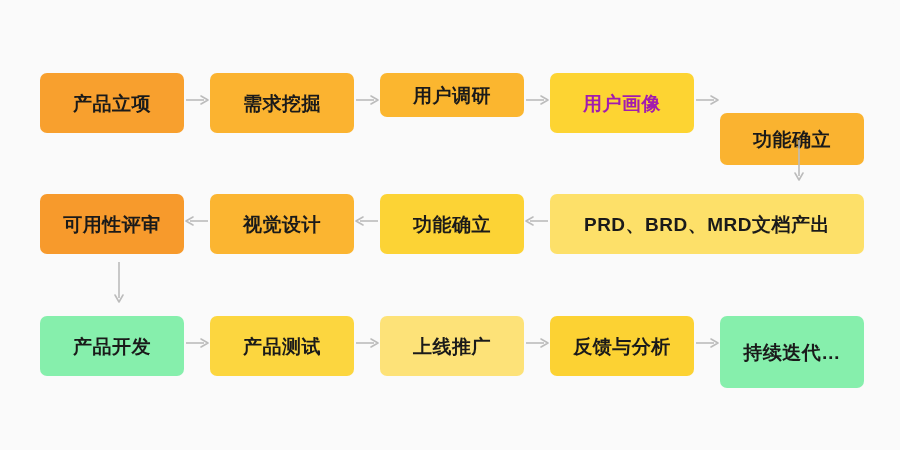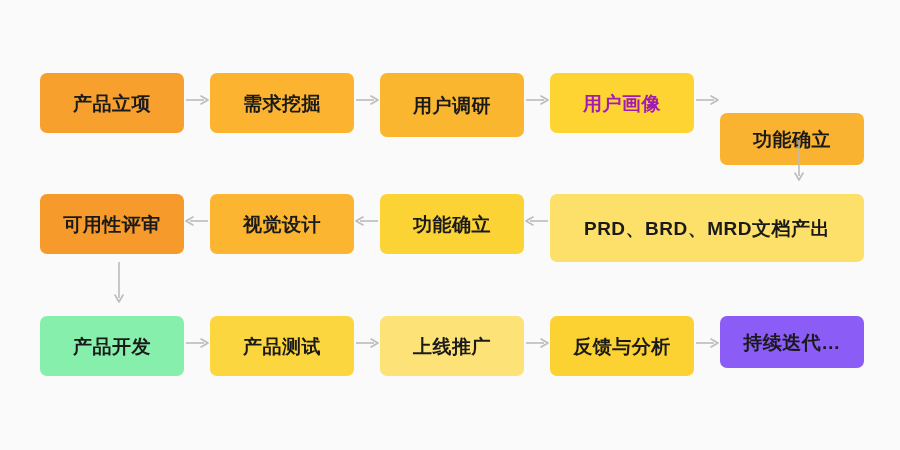--- a/index.html
+++ b/index.html
@@ -48,32 +48,32 @@
     display: block;
     overflow: visible;
   }
 </style>
 </head>
 <body>
 
 <div id="flow-canvas" style="background: rgb(250, 250, 250); border-radius: 17px;">
     <div class="node" style="left: 40px; top: 73px; width: 144px; height: 60px; background: rgb(248, 160, 46); color: rgb(26, 26, 26);">产品立项</div>
     <div class="node" style="left: 210px; top: 73px; width: 144px; height: 60px; background: rgb(251, 179, 48); color: rgb(26, 26, 26);">需求挖掘</div>
-    <div class="node" style="left: 380px; top: 73px; width: 144px; height: 64px; background: rgb(251, 182, 47); color: rgb(26, 26, 26);">用户调研</div>
+    <div class="node" style="left: 380px; top: 73px; width: 144px; height: 44px; background: rgb(251, 182, 47); color: rgb(26, 26, 26);">用户调研</div>
     <div class="node" style="left: 550px; top: 73px; width: 144px; height: 60px; background: rgb(253, 212, 50); color: #a21caf;">用户画像</div>
     <div class="node" style="left: 720px; top: 73px; width: 144px; height: 52px; background: rgb(250, 179, 48); color: rgb(26, 26, 26); margin-top: 40px;">功能确立</div>
     <div class="node" style="left: 40px; top: 194px; width: 144px; height: 60px; background: rgb(247, 154, 44); color: rgb(26, 26, 26);">可用性评审</div>
     <div class="node" style="left: 210px; top: 194px; width: 144px; height: 60px; background: rgb(251, 181, 49); color: rgb(26, 26, 26);">视觉设计</div>
     <div class="node" style="left: 380px; top: 194px; width: 144px; height: 60px; background: rgb(252, 211, 53); color: rgb(26, 26, 26);">功能确立</div>
-    <div class="node" style="left: 550px; top: 194px; width: 314px; height: 68px; background: rgb(253, 224, 105); color: rgb(26, 26, 26);">PRD、BRD、MRD文档产出</div>
+    <div class="node" style="left: 550px; top: 194px; width: 314px; height: 60px; background: rgb(253, 224, 105); color: rgb(26, 26, 26);">PRD、BRD、MRD文档产出</div>
     <div class="node" style="left: 40px; top: 316px; width: 144px; height: 60px; background: #86efac; color: rgb(26, 26, 26);">产品开发</div>
     <div class="node" style="left: 210px; top: 316px; width: 144px; height: 60px; background: rgb(252, 214, 63); color: rgb(26, 26, 26);">产品测试</div>
     <div class="node" style="left: 380px; top: 316px; width: 144px; height: 60px; background: rgb(253, 226, 120); color: rgb(26, 26, 26);">上线推广</div>
     <div class="node" style="left: 550px; top: 316px; width: 144px; height: 60px; background: rgb(252, 210, 51); color: rgb(26, 26, 26);">反馈与分析</div>
-    <div class="node" style="left: 720px; top: 316px; width: 144px; height: 52px; background: #8b5cf6; color: rgb(26, 26, 26);">持续迭代…</div>
+    <div class="node" style="left: 720px; top: 316px; width: 144px; height: 72px; background: #86efac; color: rgb(26, 26, 26);">持续迭代…</div>
     <span class="arrow" style="left: 186px; top: 93px; width: 22px; height: 14px;">
       <svg width="22" height="14" viewBox="0 0 22 14">
         <line x1="0" y1="7" x2="18" y2="7" stroke="#bcbcbc" stroke-width="1.6"></line>
         <polyline points="15,3 22,7 15,11" fill="none" stroke="#bcbcbc" stroke-width="1.6" stroke-linecap="round" stroke-linejoin="round"></polyline>
       </svg>
     </span>
     <span class="arrow" style="left: 356px; top: 93px; width: 22px; height: 14px;">
       <svg width="22" height="14" viewBox="0 0 22 14">
         <line x1="0" y1="7" x2="18" y2="7" stroke="#bcbcbc" stroke-width="1.6"></line>
         <polyline points="15,3 22,7 15,11" fill="none" stroke="#bcbcbc" stroke-width="1.6" stroke-linecap="round" stroke-linejoin="round"></polyline>

